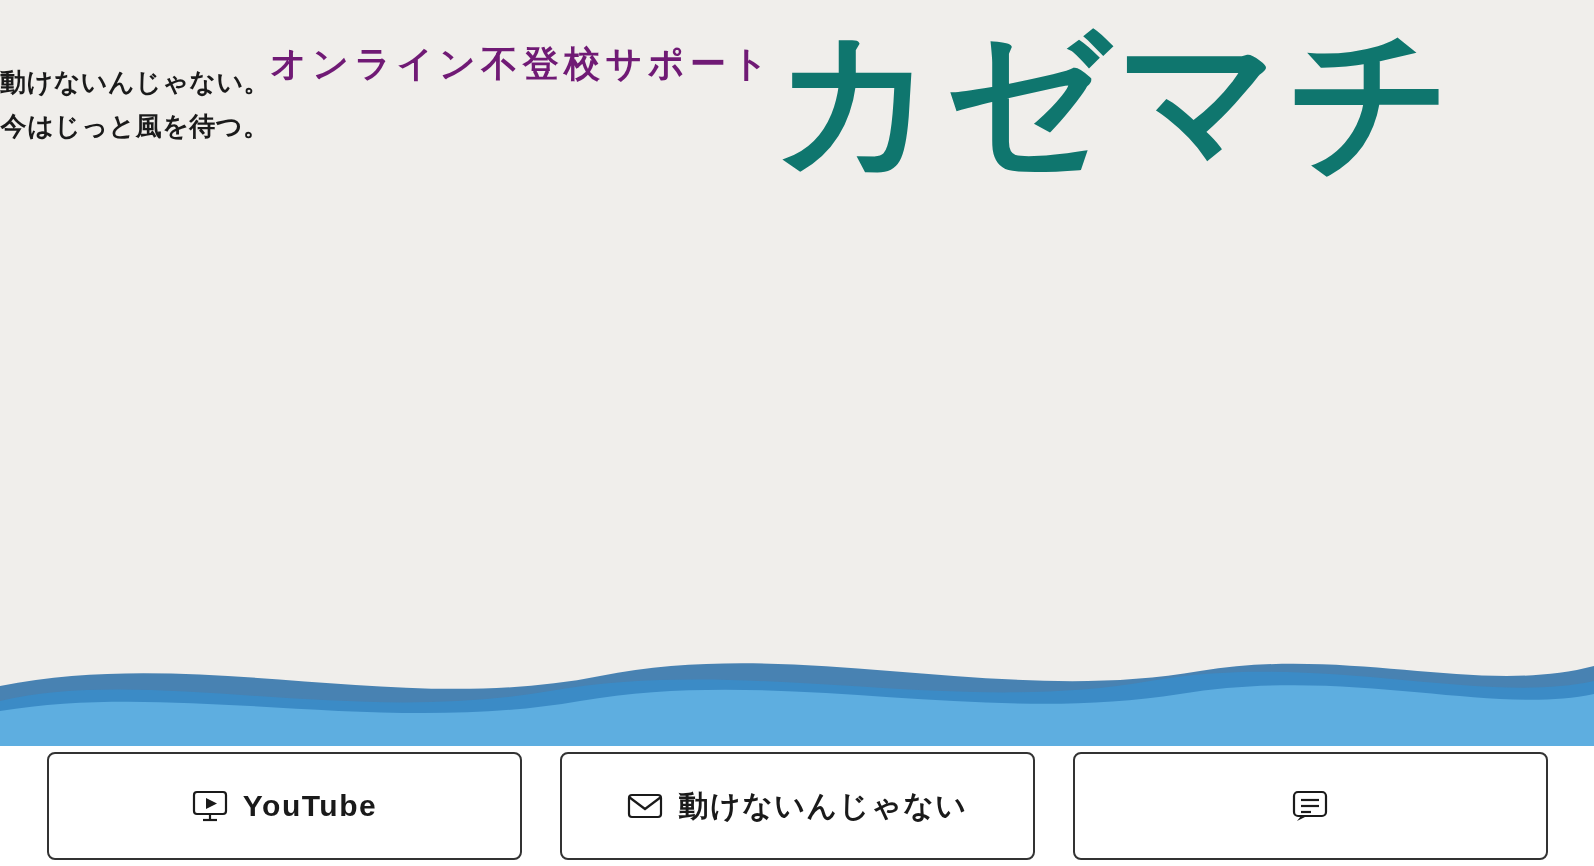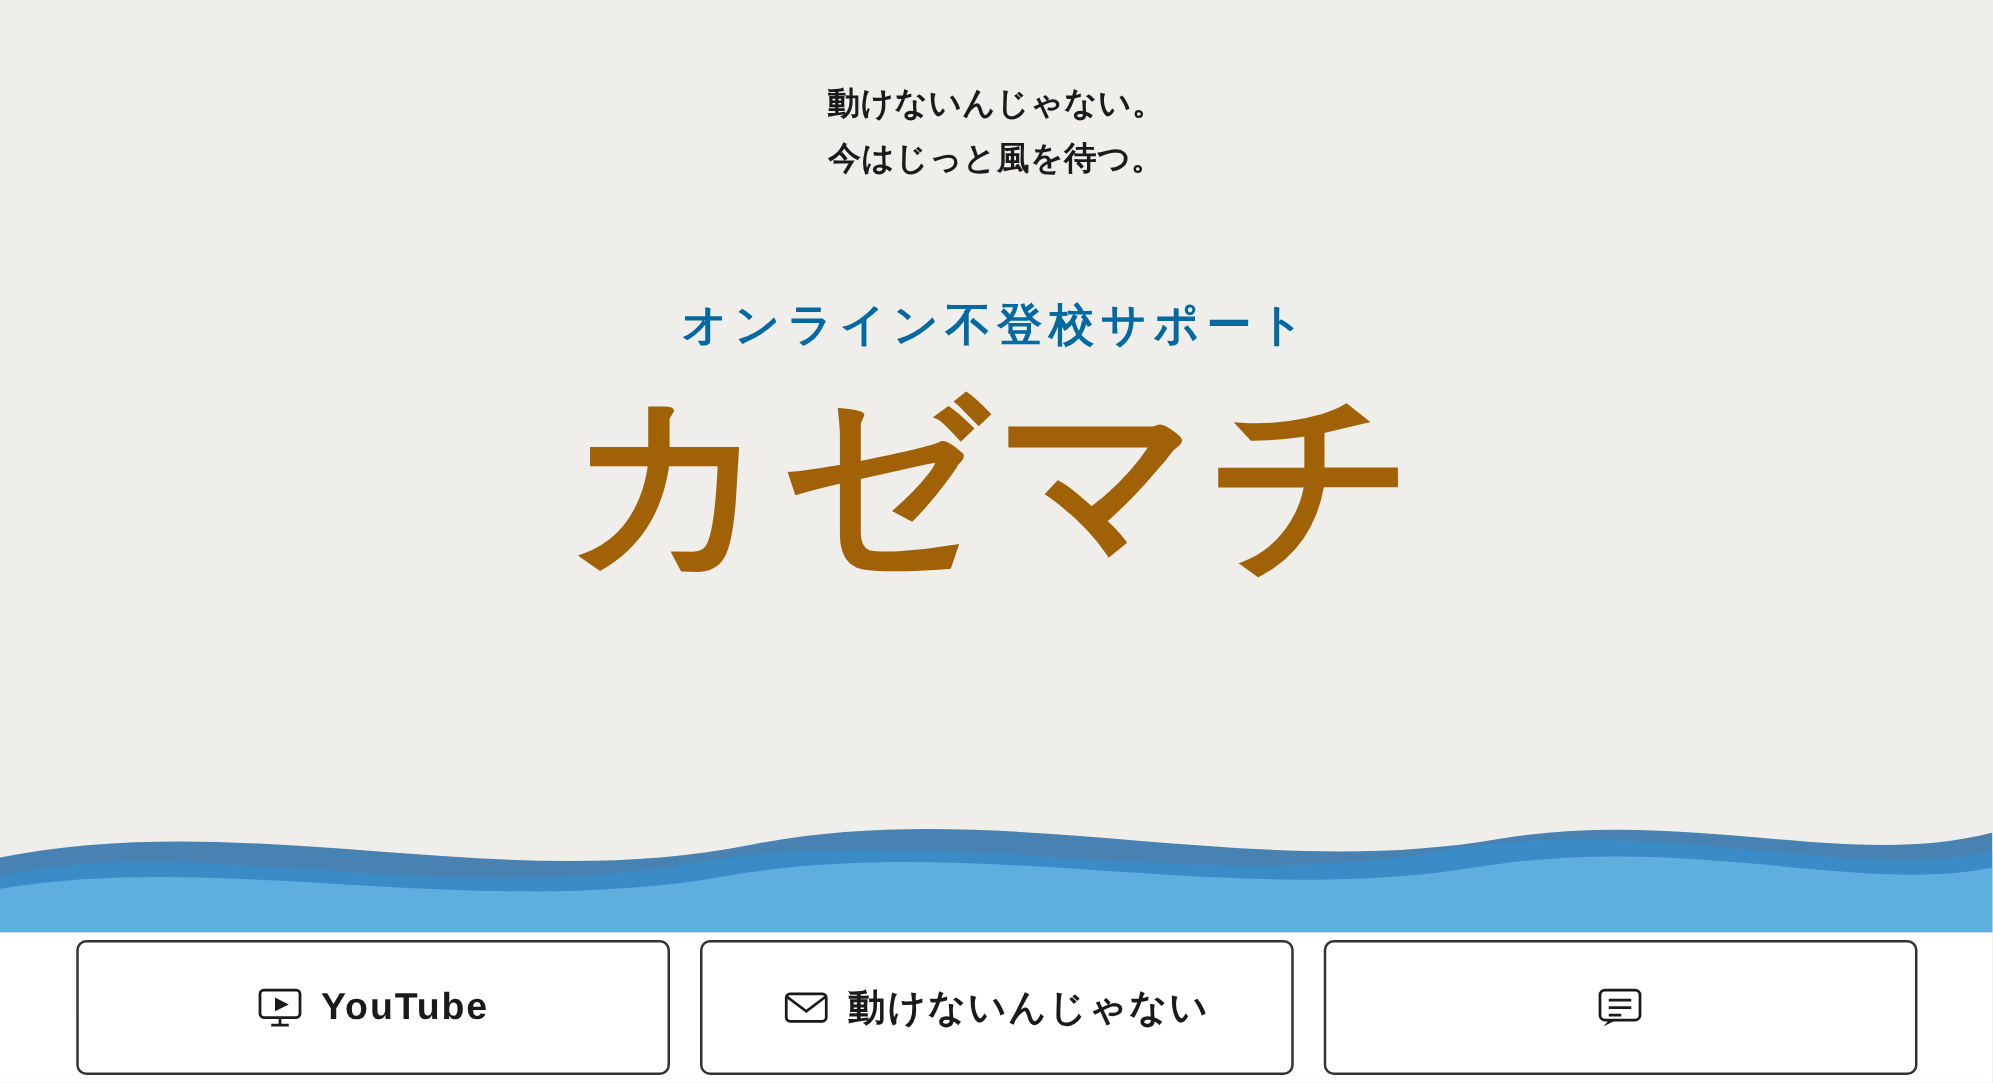--- a/index.html
+++ b/index.html
@@ -15,49 +15,49 @@
       font-family: 'Helvetica Neue', Arial, 'Hiragino Kaku Gothic ProN', 'Hiragino Sans', Meiryo, sans-serif;
       overflow: hidden;
       position: relative;
     }
 
     .main-content {
       position: relative;
       width: 100%;
       height: 100%;
       display: flex;
-      flex-direction: column;
-      align-items: center;
+      flex-direction: row;
+      align-items: flex-start;
     }
 
     .tagline {
       margin-top: 60px;
       text-align: center;
       font-size: 26px;
       font-weight: 700;
       color: #1a1a1a;
       line-height: 1.7;
       letter-spacing: 0.02em;
     }
 
     .subtitle {
-      margin-top: 88px;
+      margin-top: 40px;
       text-align: center;
       font-size: 36px;
       font-weight: 700;
-      color: #0369a1;
+      color: #701a75;
       letter-spacing: 0.15em;
     }
 
     .main-title {
       margin-top: 20px;
       text-align: center;
       font-size: 160px;
       font-weight: 900;
-      color: #a16207;
+      color: #0f766e;
       letter-spacing: 0.05em;
       line-height: 1;
     }
 
     
     .wave-section {
       position: absolute;
       bottom: 120px;
       left: 0;
       width: 100%;
@@ -73,21 +73,21 @@
     .footer-buttons {
       position: absolute;
       bottom: 0;
       left: 0;
       width: 100%;
       height: 120px;
       background-color: #ffffff;
       display: flex;
       align-items: center;
       justify-content: center;
-      gap: 0;
+      gap: 14px;
     }
 
     .footer-btn {
       display: flex;
       align-items: center;
       justify-content: center;
       gap: 14px;
       width: 475px;
       height: 108px;
       background: #ffffff;

